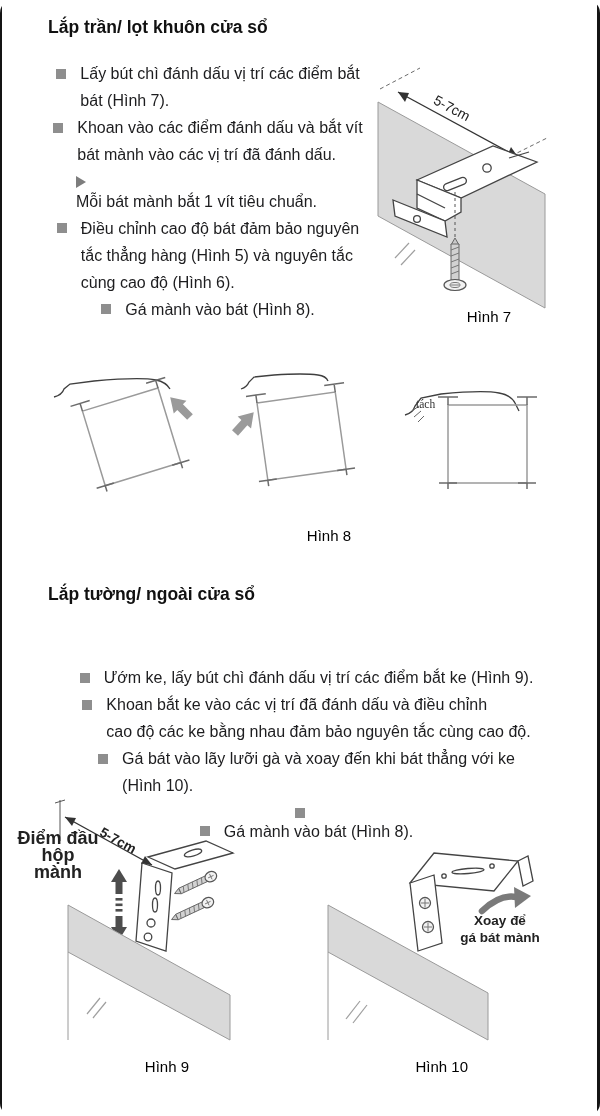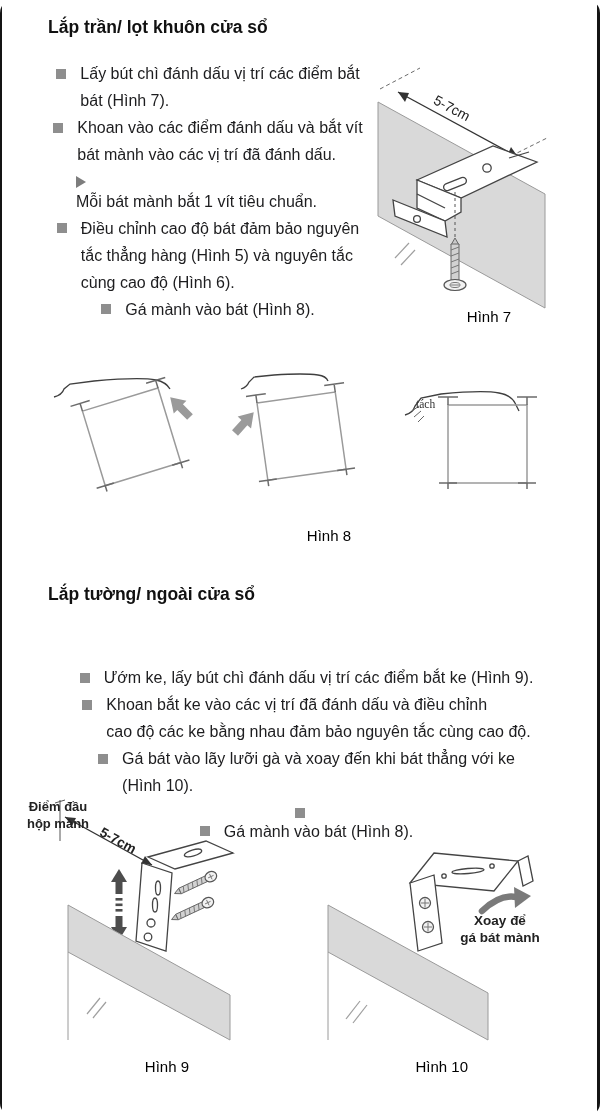--- a/index.html
+++ b/index.html
@@ -15,21 +15,21 @@
   .row.sub{margin-left:28px;flex-direction:column;}
   .row .tri{flex:0 0 auto;width:0;height:0;border-left:10px solid #7d7d7d;
             border-top:6px solid transparent;border-bottom:6px solid transparent;
             margin:7.5px 12px 0 0;}
   .txt{font-size:16px;line-height:27px;white-space:pre-line;}
   .caption{position:absolute;width:100px;text-align:right;font-size:15px;color:#000000;}
   .figlabel{position:absolute;text-align:center;color:#222;}
   .dim7{left:420px;top:100px;width:64px;font-size:14px;transform:rotate(28deg);}
   .dim9{left:86px;top:833px;width:64px;font-size:13.5px;font-weight:600;transform:rotate(29deg);}
   .tach{left:416px;top:398px;width:40px;font-size:11.5px;color:#333;text-align:left;font-family:Liberation Serif, serif;}
-  .ptlabel{left:16px;top:798px;width:84px;font-size:13px;font-weight:700;line-height:17px;white-space:pre-line;}
+  .ptlabel{left:16px;top:830px;width:84px;font-size:18px;font-weight:700;line-height:17px;white-space:pre-line;}
   .rotlabel{left:445px;top:912px;width:110px;font-size:13.5px;font-weight:700;line-height:17px;white-space:pre-line;}
   svg{position:absolute;display:block;}
   svg *{vector-effect:non-scaling-stroke;}
 </style>
 </head>
 <body>
 
 <div class="page">
   <div class="edge left"></div>
   <div class="edge right"></div>

